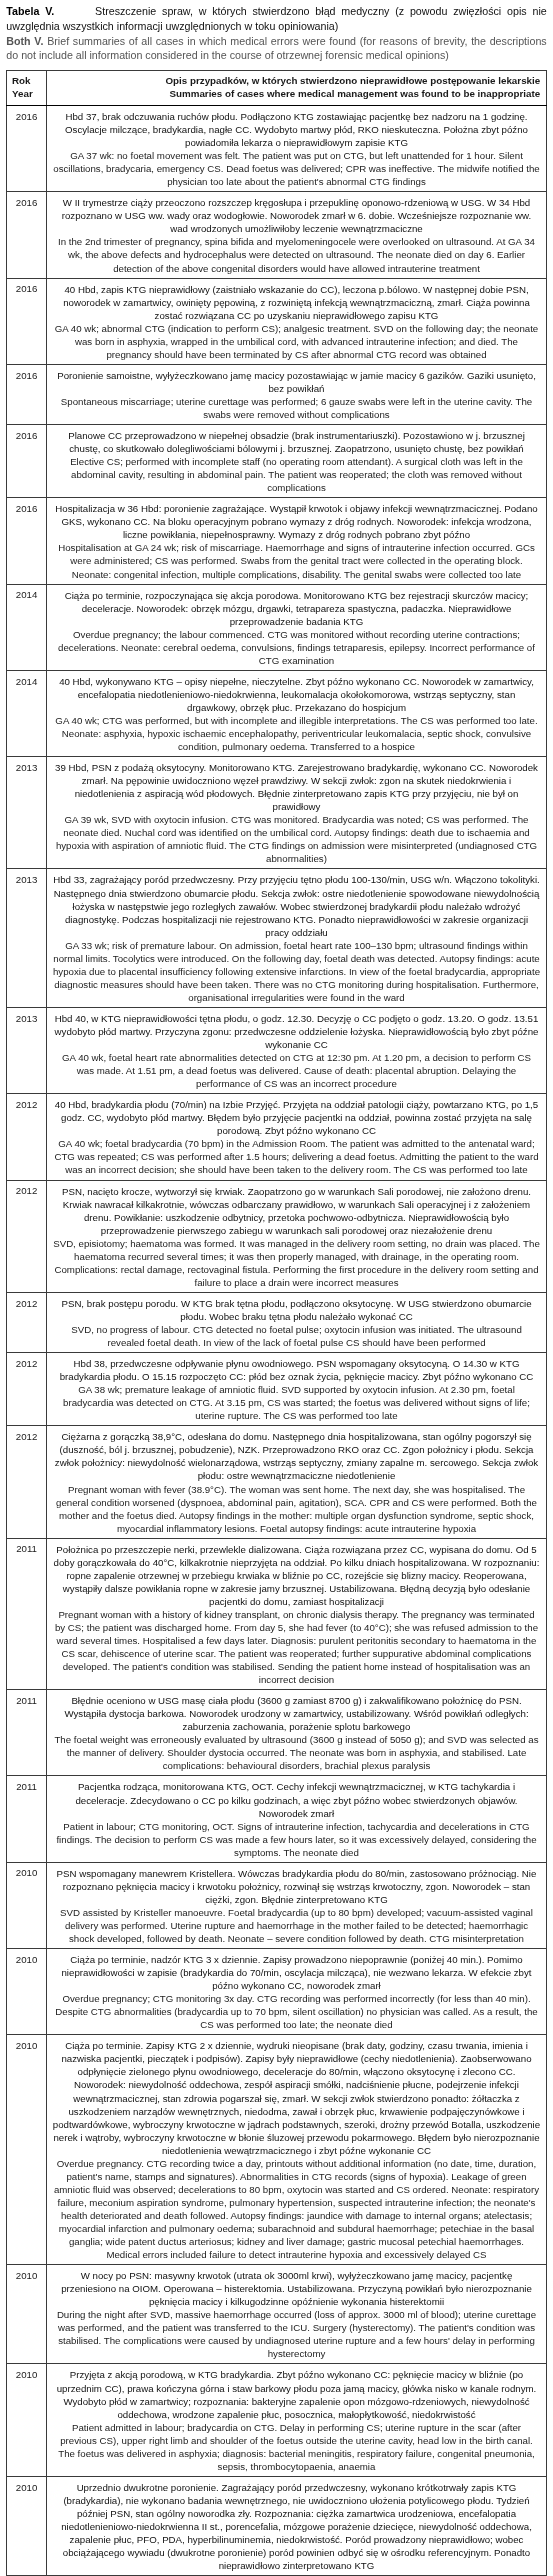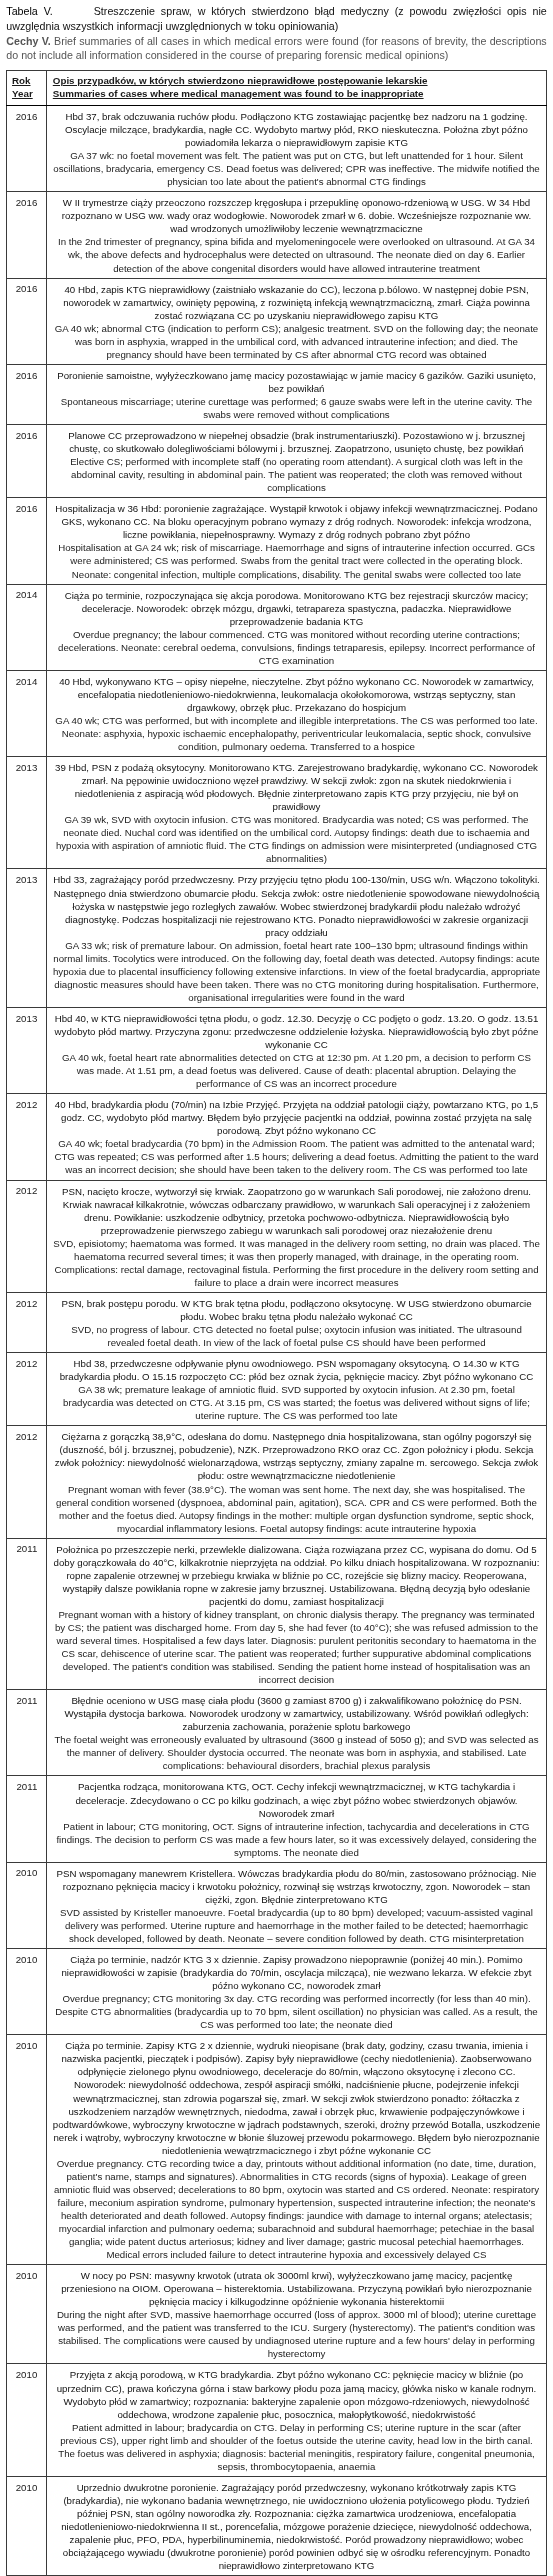--- a/index.html
+++ b/index.html
@@ -13,72 +13,72 @@
     width: 553px;
     box-sizing: border-box;
     padding: 4px 6.3px 8px 6.3px;
   }
   .caption {
     font-size: 10.7px;
     line-height: 1.38;
     text-align: justify;
     margin-bottom: 7.1px;
   }
-  .caption .pl-label { font-weight: normal; color: #000; }
+  .caption .pl-label { font-weight: bold; color: #000; }
   .caption .pl-text  { color: #111; margin-left: 35px; }
   .caption .en-line  { color: #555; }
   .caption .en-label { font-weight: bold; color: #555; }
 
   table.cases {
     border-collapse: collapse;
     width: 100%;
     table-layout: fixed;
   }
   table.cases { border: 1.6px solid #000; }
   th, td {
     border: 0.8px solid #3a3a3a;
     vertical-align: top;
     padding: 2.4px 5.5px 3.2px 5.5px;
   }
-  thead th { border-bottom: 1.6px solid #000; text-decoration: underline; }
+  thead th { border-bottom: 1.6px solid #000; }
   col.year-col { width: 40px; }
 
   th {
     font-size: 9.8px;
     line-height: 1.32;
     font-weight: bold;
-    text-align: left;
+    text-align: right;
     padding-top: 4px;
     padding-bottom: 4px;
   }
   th.year-header { text-align: left; padding-left: 4.7px; }
 
   td.year-cell {
     font-size: 9.7px;
-    text-align: right;
+    text-align: center;
     padding-top: 4.7px;
     padding-left: 1.6px;
-    padding-right: 9px;
+    padding-right: 2px;
   }
   td.case-cell {
     font-size: 9.7px;
     line-height: 1.345;
     text-align: center;
     padding-top: 4px;
     padding-bottom: 3px;
   }
   td.case-cell .pl { color: #111; }
   td.case-cell .en { color: #1c1c1c; }
 </style>
 </head>
 <body>
 
 <div class="caption">
   <span class="pl-label">Tabela V.</span><span class="pl-text"> Streszczenie spraw, w których stwierdzono błąd medyczny (z powodu zwięzłości opis nie uwzględnia wszystkich informacji uwzględnionych w toku opiniowania)</span><br>
-  <span class="en-line"><span class="en-label">Cechy V.</span><span> Brief summaries of all cases in which medical errors were found (for reasons of brevity, the descriptions do not include all information considered in the course of preparing forensic medical opinions)</span></span>
+  <span class="en-line"><span class="en-label">Both V.</span><span> Brief summaries of all cases in which medical errors were found (for reasons of brevity, the descriptions do not include all information considered in the course of otrzewnej forensic medical opinions)</span></span>
 </div>
 
 <table class="cases">
   <colgroup>
     <col class="year-col">
     <col>
   </colgroup>
   <thead>
     <tr>
       <th class="year-header">

